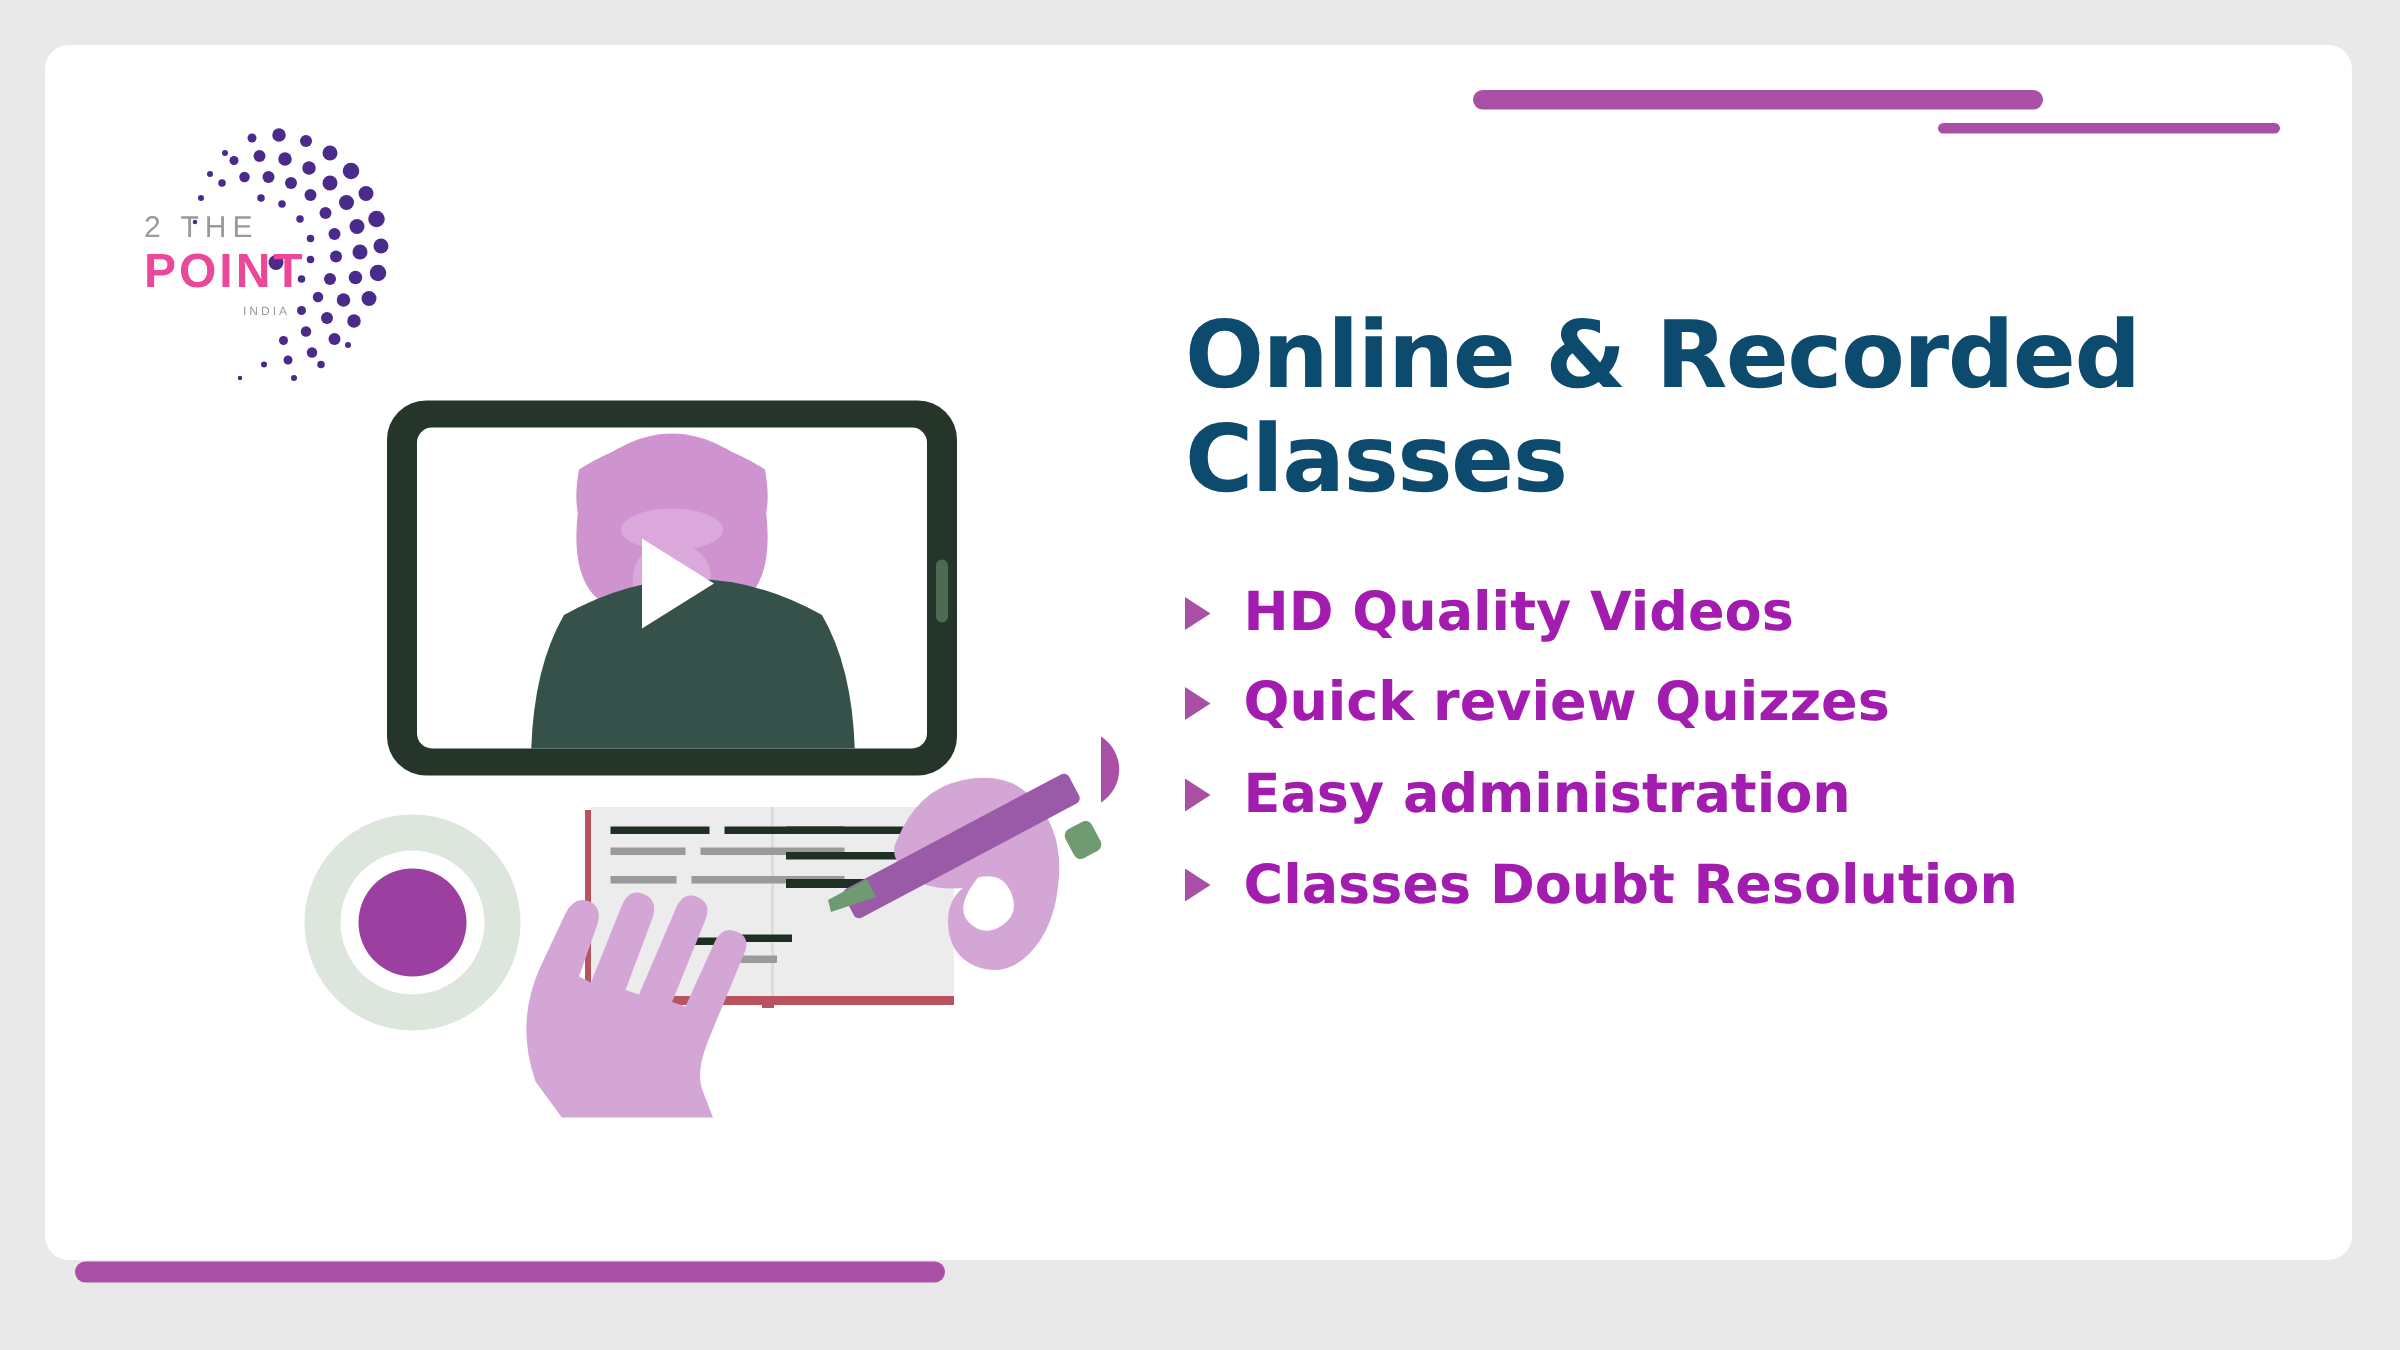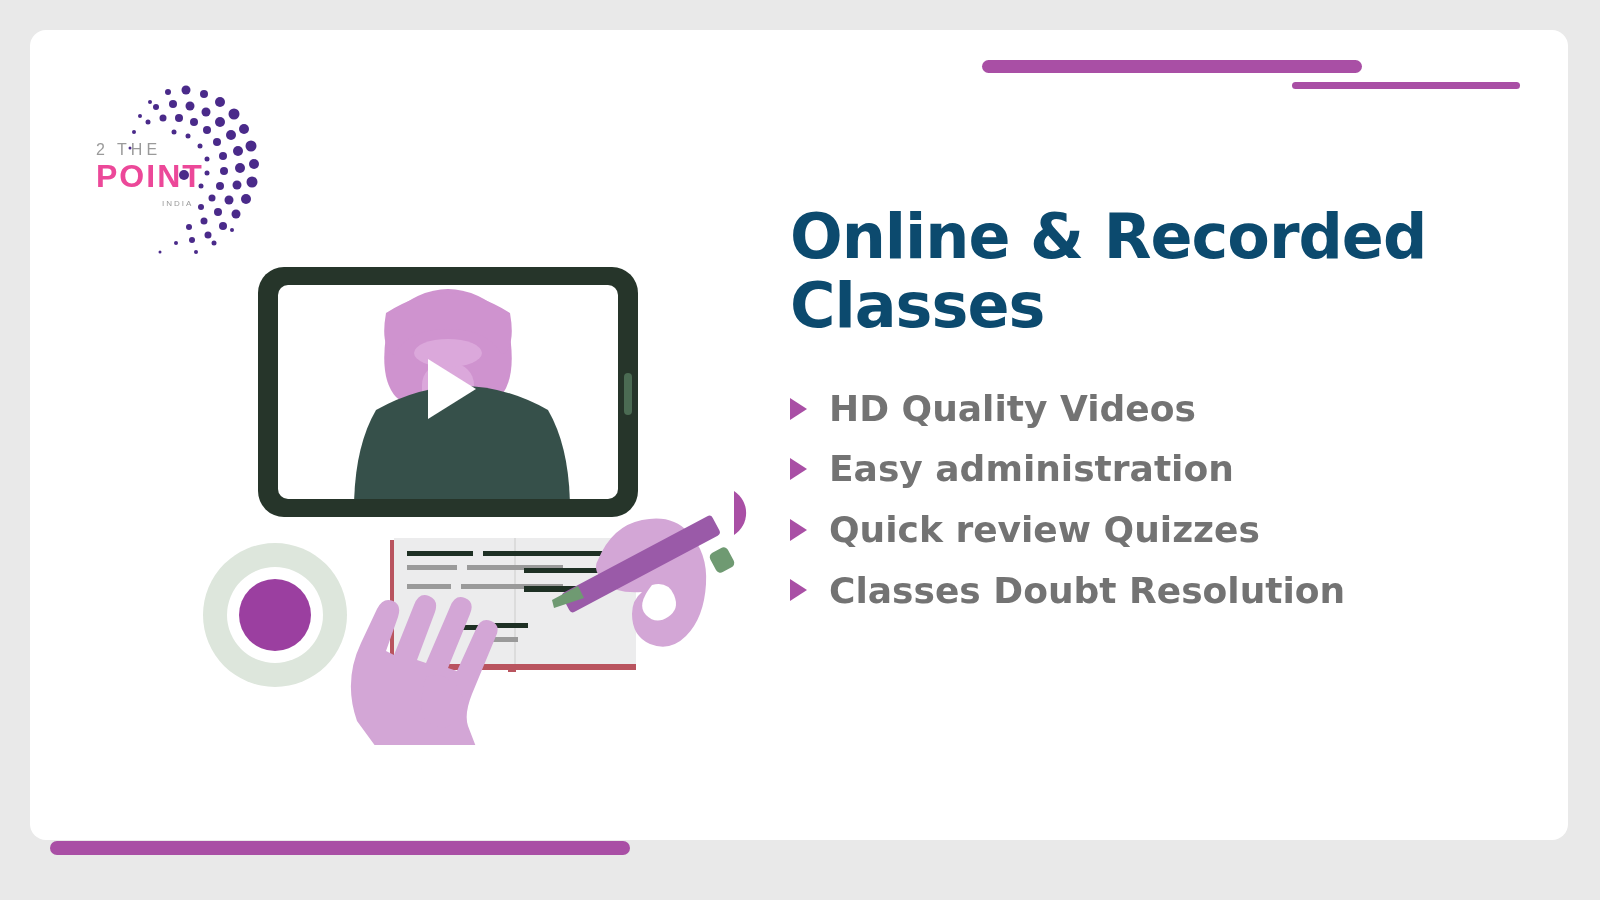--- a/index.html
+++ b/index.html
@@ -23,21 +23,21 @@
   
   .bar { position:absolute; border-radius:20px; background:#a94fa5; }
   .bar-top-thick { left:952px; top:30px;  width:380px; height:13px; }
   .bar-top-thin  { left:1262px; top:52px;  width:228px; height:7px;  }
   .bar-bot-thick { left:50px;  top:841px; width:580px; height:14px; }
 
   
   .logo-wrap { position:absolute; left:58px; top:50px; width:190px; height:180px; }
   .logo-text { position:absolute; left:8px; top:62px; width:130px; text-align:left; }
   .logo-line1 {
-    font-size:16px; letter-spacing:4px; color:#9a9a9a;
+    font-size:20px; letter-spacing:4px; color:#9a9a9a;
     font-family:"Liberation Sans", sans-serif; font-weight:400; line-height:1;
   }
   .logo-line2 {
     font-size:32px; letter-spacing:2px; color:#ec4899;
     font-family:"Liberation Sans", sans-serif; font-weight:700; line-height:1.15;
   }
   .logo-line3 {
     font-size:8px; letter-spacing:2px; color:#9a9a9a; margin-top:4px;
     margin-left:66px; font-weight:400;
   }
@@ -61,21 +61,21 @@
   .bullet-row { display:flex; align-items:center; margin-bottom:21px; }
   .bullet-mark {
     width:0; height:0;
     border-left:17px solid #a94fa5;
     border-top:11px solid transparent;
     border-bottom:11px solid transparent;
     margin-right:22px;
     flex:none;
   }
   .bullet-label {
-    color:#737373;
+    color:#a21caf;
     font-family:"DejaVu Sans", sans-serif;
     font-weight:600;
     font-size:36px;
     line-height:1.1;
     white-space:nowrap;
   }
 </style>
 </head>
 <body>
 
@@ -231,25 +231,25 @@
       <div class="title">Online &amp; Recorded
 Classes</div>
 
       <div class="bullets">
         <div class="bullet-row">
           <span class="bullet-mark"></span>
           <span class="bullet-label">HD Quality Videos</span>
         </div>
         <div class="bullet-row">
           <span class="bullet-mark"></span>
+          <span class="bullet-label">Quick review Quizzes</span>
+        </div>
+        <div class="bullet-row">
+          <span class="bullet-mark"></span>
           <span class="bullet-label">Easy administration</span>
-        </div>
-        <div class="bullet-row">
-          <span class="bullet-mark"></span>
-          <span class="bullet-label">Quick review Quizzes</span>
         </div>
         <div class="bullet-row">
           <span class="bullet-mark"></span>
           <span class="bullet-label">Classes Doubt Resolution</span>
         </div>
       </div>
     </div>
 
   </div>
 

